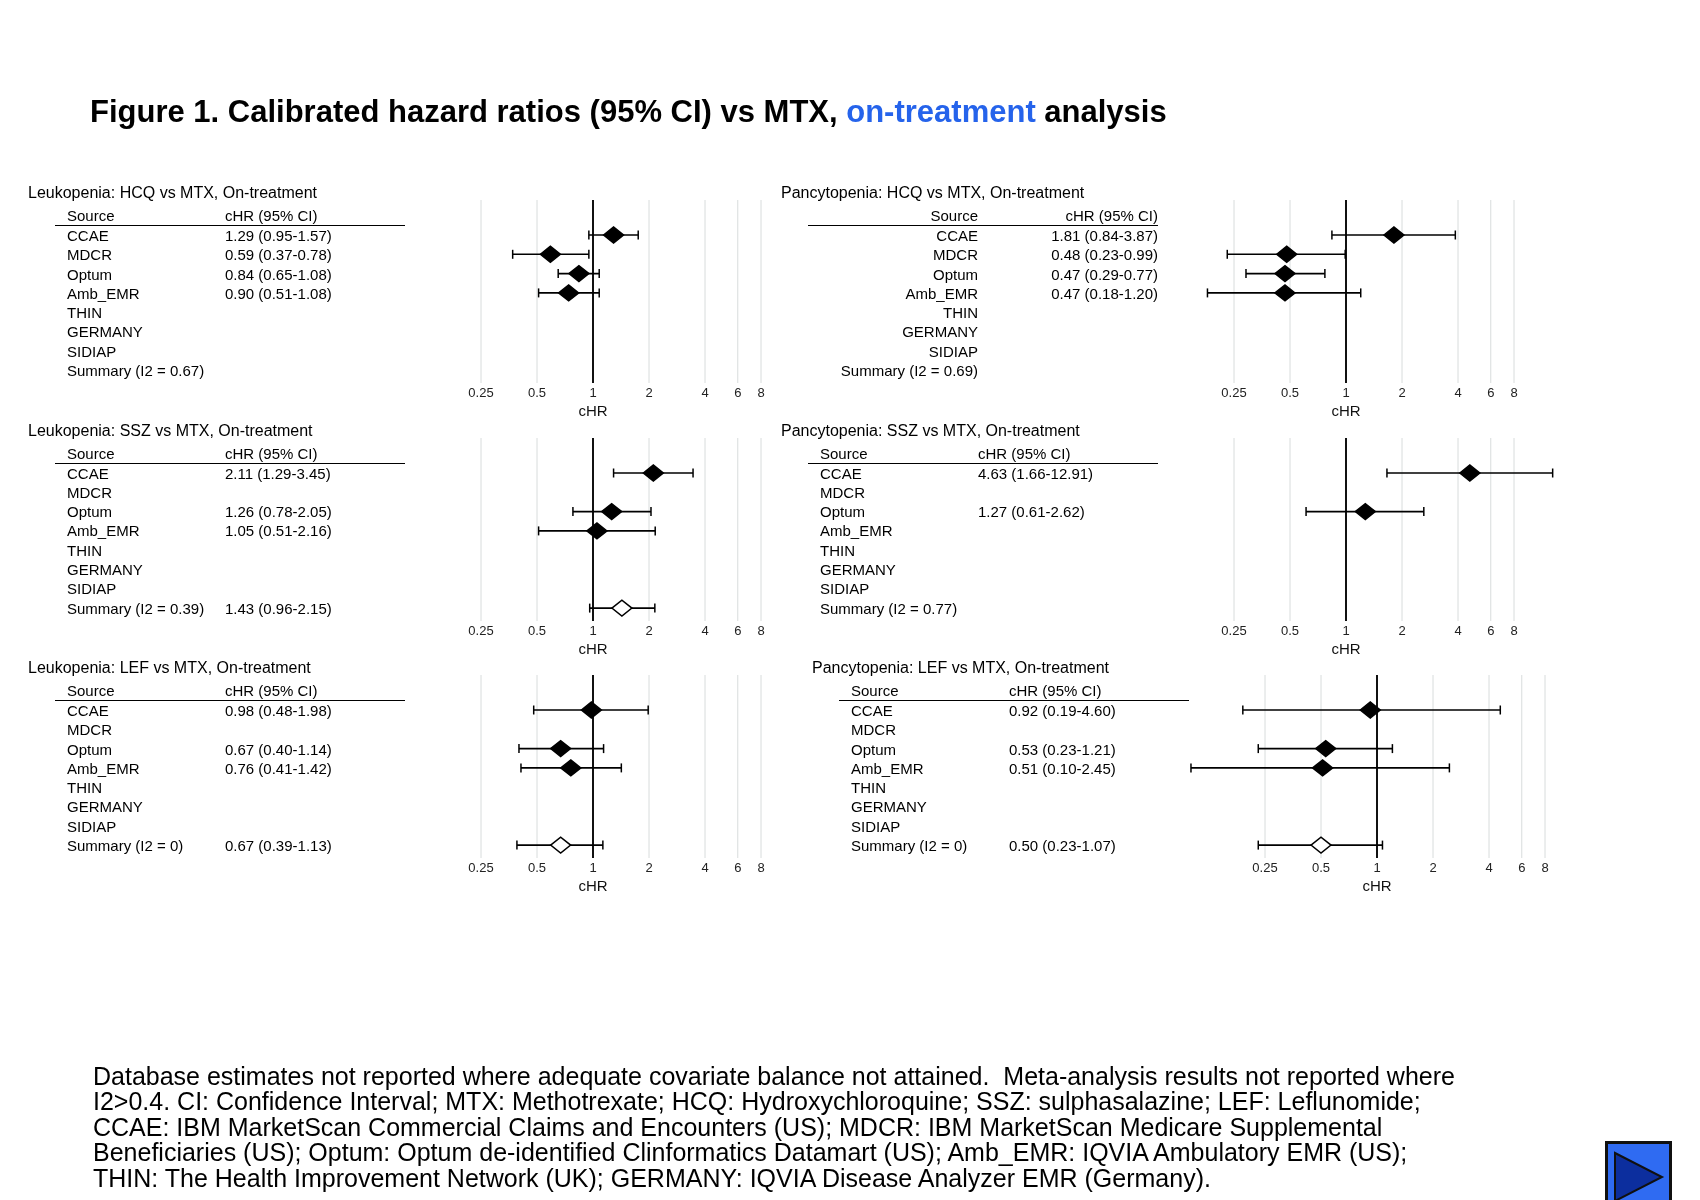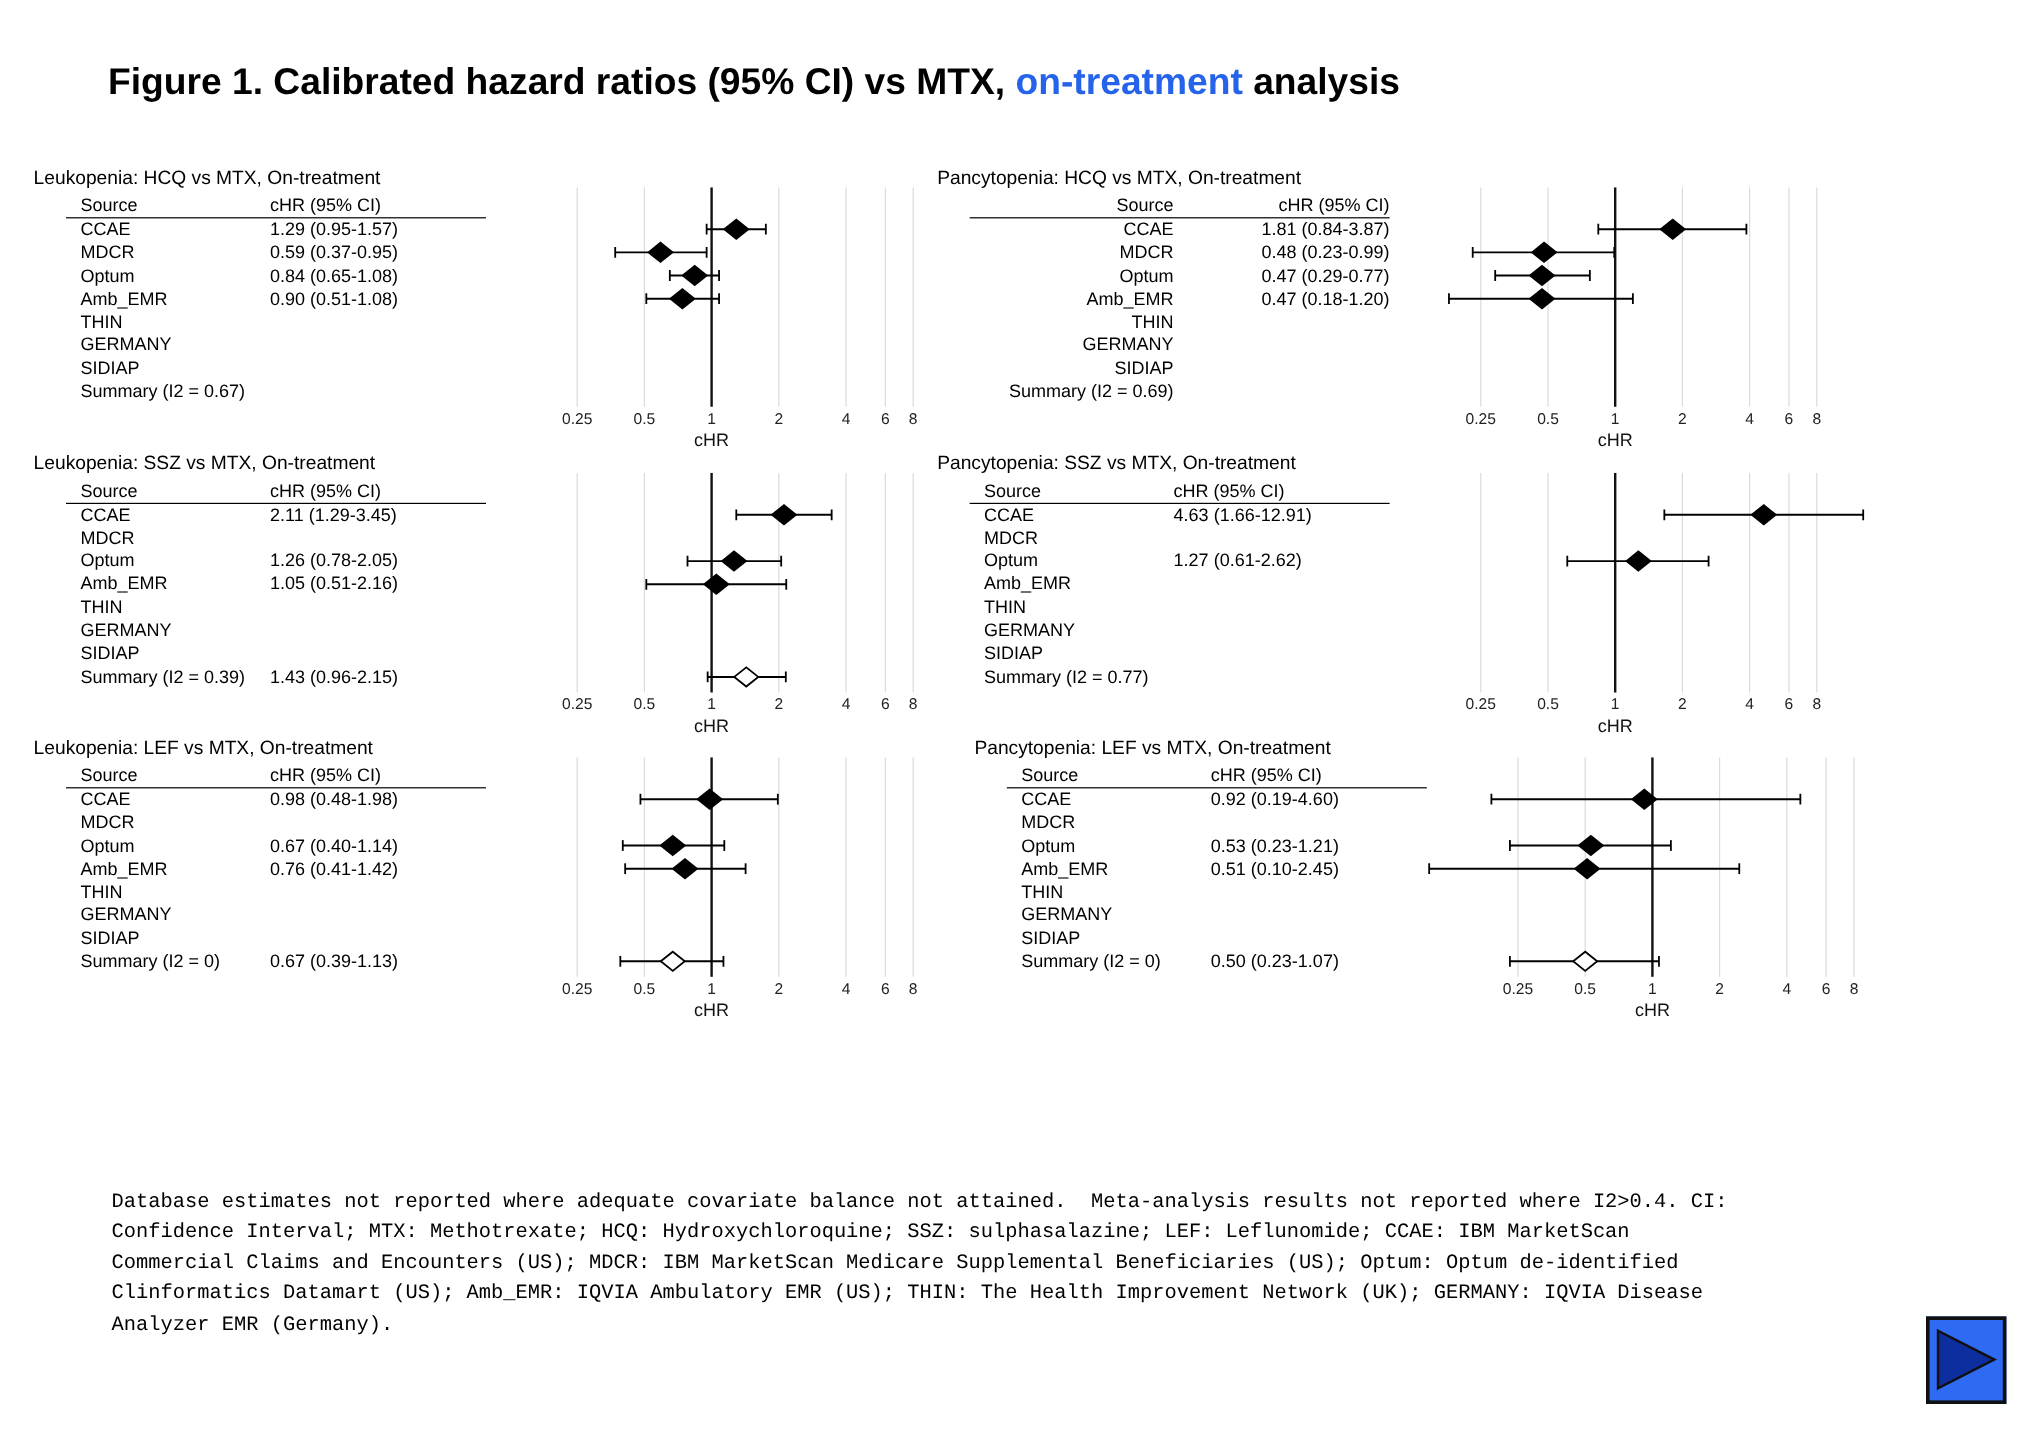--- a/index.html
+++ b/index.html
@@ -1,32 +1,32 @@
 <!DOCTYPE html>
 <html><head>
 <meta charset="utf-8">
 <style>
   html,body{margin:0;padding:0;background:#fff;}
   body{width:1700px;height:1200px;position:relative;overflow:hidden;
        font-family:"Liberation Sans", sans-serif;color:#000;}
-  .slide{position:absolute;inset:0;background:#ffffff;}
+  .slide{position:absolute;inset:0;background:#ffffff;margin-top:44px;}
   .fig-title{position:absolute;left:90px;top:50px;font-size:31px;font-weight:bold;
              letter-spacing:0px;white-space:nowrap;}
   .fig-title .hl{color:#2563eb;}
   #panels{position:absolute;left:25px;top:138px;width:1650px;height:715px;}
   .panel{position:absolute;width:795px;height:238px;}
   .ptitle{position:absolute;left:3px;top:2px;font-size:16px;white-space:nowrap;}
   .tbl{position:absolute;left:30px;top:24px;width:350px;}
   .thead{display:grid;grid-template-columns:158px 1fr;padding-left:12px;height:19px;
          line-height:19px;font-size:15px;border-bottom:1.5px solid #000;}
   .trow{display:grid;grid-template-columns:158px 1fr;padding-left:12px;height:19.3px;
         line-height:19.3px;font-size:15px;white-space:nowrap;}
   .plot{position:absolute;left:355px;top:18px;}
-  .footnote{position:absolute;left:93px;top:990px;width:1372px;font-size:17px;
-            line-height:25.4px;white-space:pre-wrap;font-family:Liberation Mono, monospace;}
+  .footnote{position:absolute;left:93px;top:1020px;width:1372px;font-size:25px;
+            line-height:25.4px;white-space:pre-wrap;}
   .nav-btn{position:absolute;left:1605px;top:1097px;width:67px;height:73px;
            background:#2f6bf2;border:3px solid #101010;box-sizing:border-box;
            display:flex;align-items:center;justify-content:center;cursor:pointer;padding:0;}
 </style>
 </head>
 <body>
 
 <div class="slide">
   <div class="fig-title"><span>Figure 1. Calibrated hazard ratios (95% CI) vs MTX, </span><span class="hl">on-treatment</span><span> analysis</span></div>
 
@@ -37,21 +37,21 @@
           <div class="thead">
             <span>Source</span>
             <span>cHR (95% CI)</span>
           </div>
           <div class="trow">
             <span>CCAE</span>
             <span>1.29 (0.95-1.57)</span>
           </div>
           <div class="trow">
             <span>MDCR</span>
-            <span>0.59 (0.37-0.95)</span>
+            <span>0.59 (0.37-0.78)</span>
           </div>
           <div class="trow">
             <span>Optum</span>
             <span>0.84 (0.65-1.08)</span>
           </div>
           <div class="trow">
             <span>Amb_EMR</span>
             <span>0.90 (0.51-1.08)</span>
           </div>
           <div class="trow">

